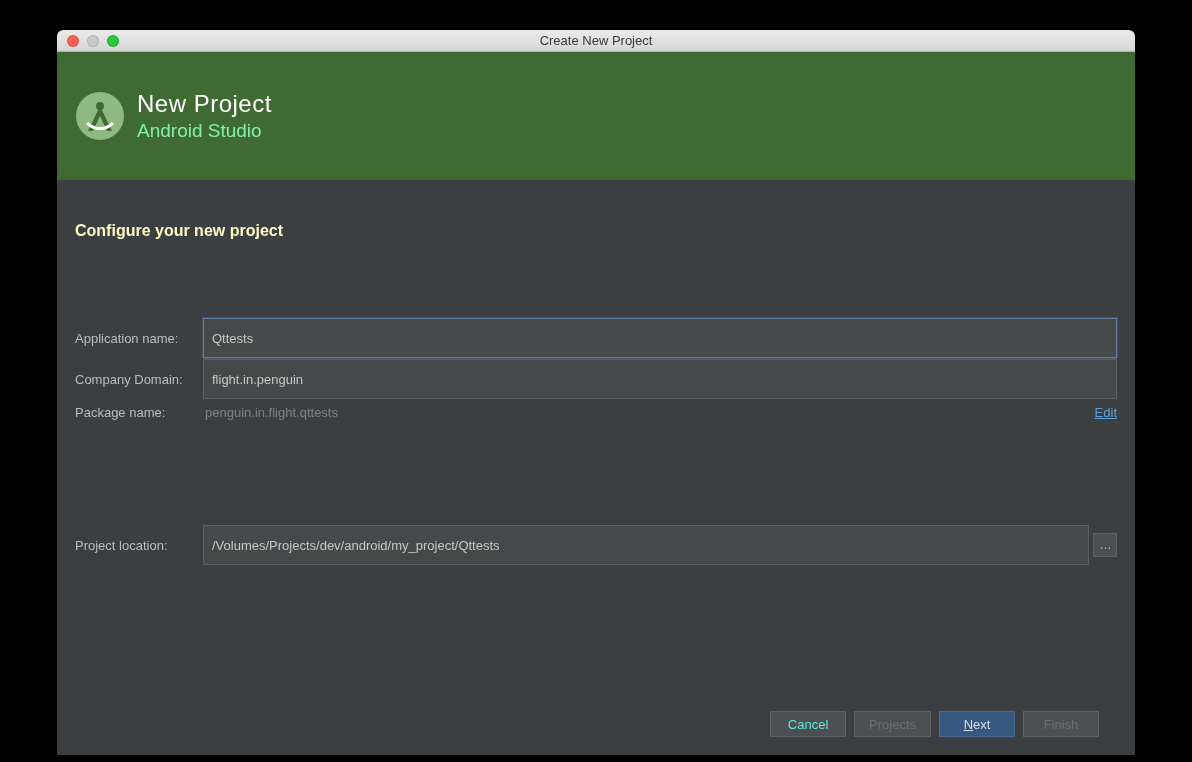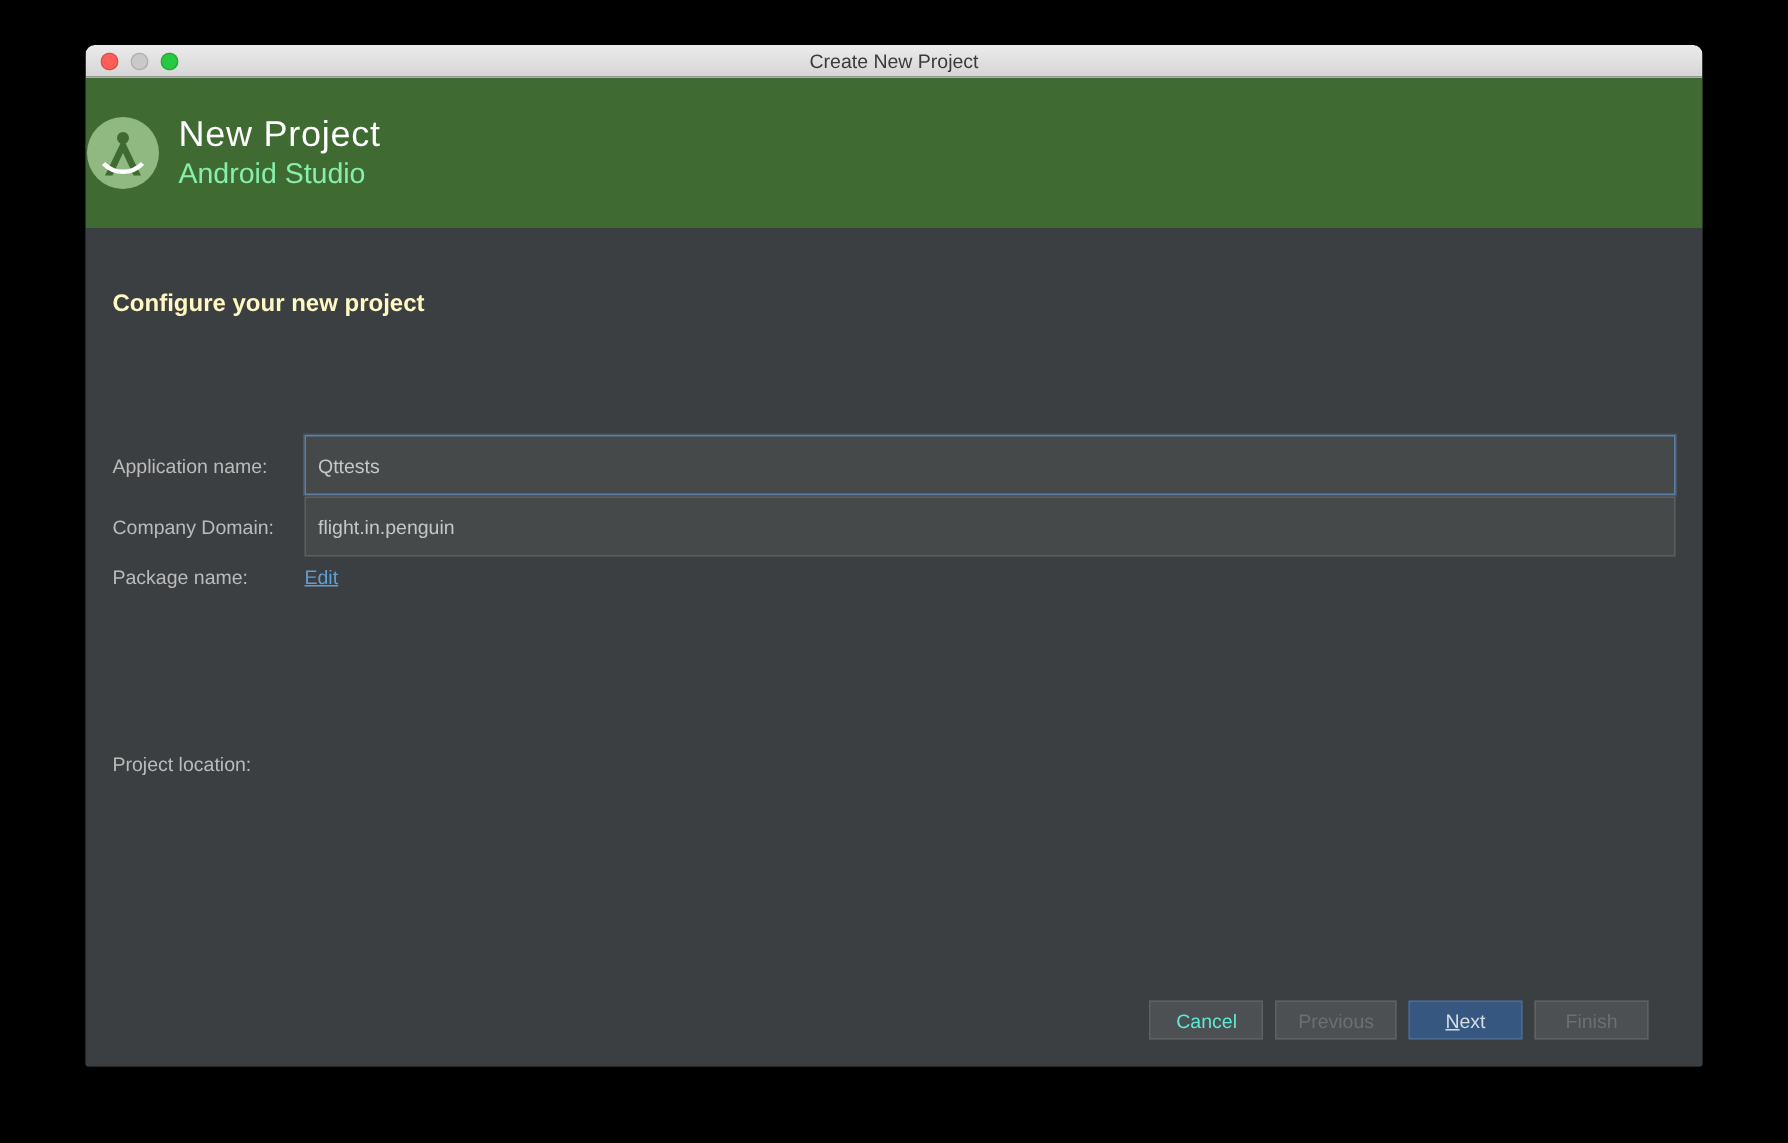--- a/index.html
+++ b/index.html
@@ -51,23 +51,24 @@
     .light.yellow-dim { background: #c9c9c9; border: 0.5px solid rgba(0,0,0,0.12); }
     .light.green { background: #28c940; border: 0.5px solid rgba(0,0,0,0.15); }
     .title {
       flex: 1;
       text-align: center;
       font-size: 13px;
       color: #3a3a3a;
     }
     .header {
       background: #3f6b33;
-      height: 100px;
-      display: flex;
-      align-items: center;
+      height: 128px;
+      display: flex;
+      align-items: center;
+      padding-left: 18px;
       gap: 12px;
     }
     .logo {
       width: 50px;
       height: 50px;
       position: relative;
     }
     .header-text {
       color: #fff;
       display: flex;
@@ -233,34 +234,41 @@
         <input type="text" class="input focused" value="Qttests" style="">
       </div>
 
       <div class="row">
         <div class="label">Company Domain:</div>
         <input type="text" class="input" value="flight.in.penguin" style="">
       </div>
 
       <div class="row">
         <div class="label">Package name:</div>
+        <div class="static-value">penguin.in.flight.qttests</div>
         <a class="edit-link">Edit</a>
       </div>
 
       <div class="spacer-lg"></div>
 
       <div class="row">
         <div class="label">Project location:</div>
+        <div class="location-row" style="flex:1">
+          <input type="text" class="input location-input" value="/Volumes/Projects/dev/android/my_project/Qttests" style="">
+          <div class="browse-btn">
+            <span>…</span>
+          </div>
+        </div>
       </div>
 
     </div>
 
     <div class="footer">
       <button class="btn">Cancel</button>
-      <button class="btn disabled">Previous</button>
+      <button class="btn disabled">Projects</button>
       <button class="btn primary">
           <span class="mnemonic">N</span>
           <span>ext</span>
         </button>
       <button class="btn disabled">Finish</button>
     </div>
 
   </div>
 
 </div>

